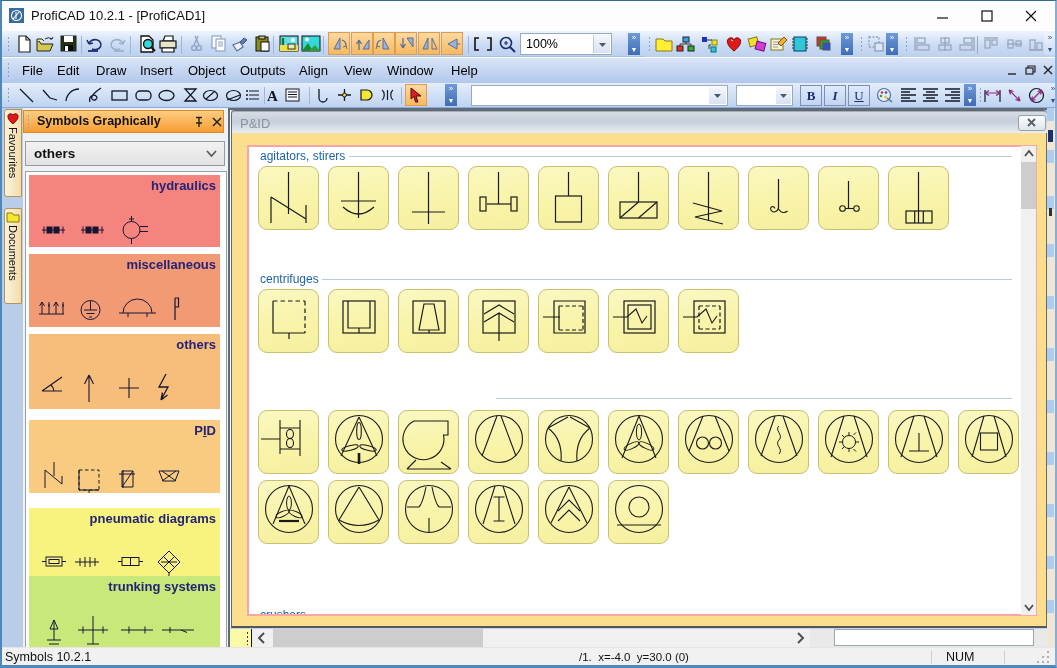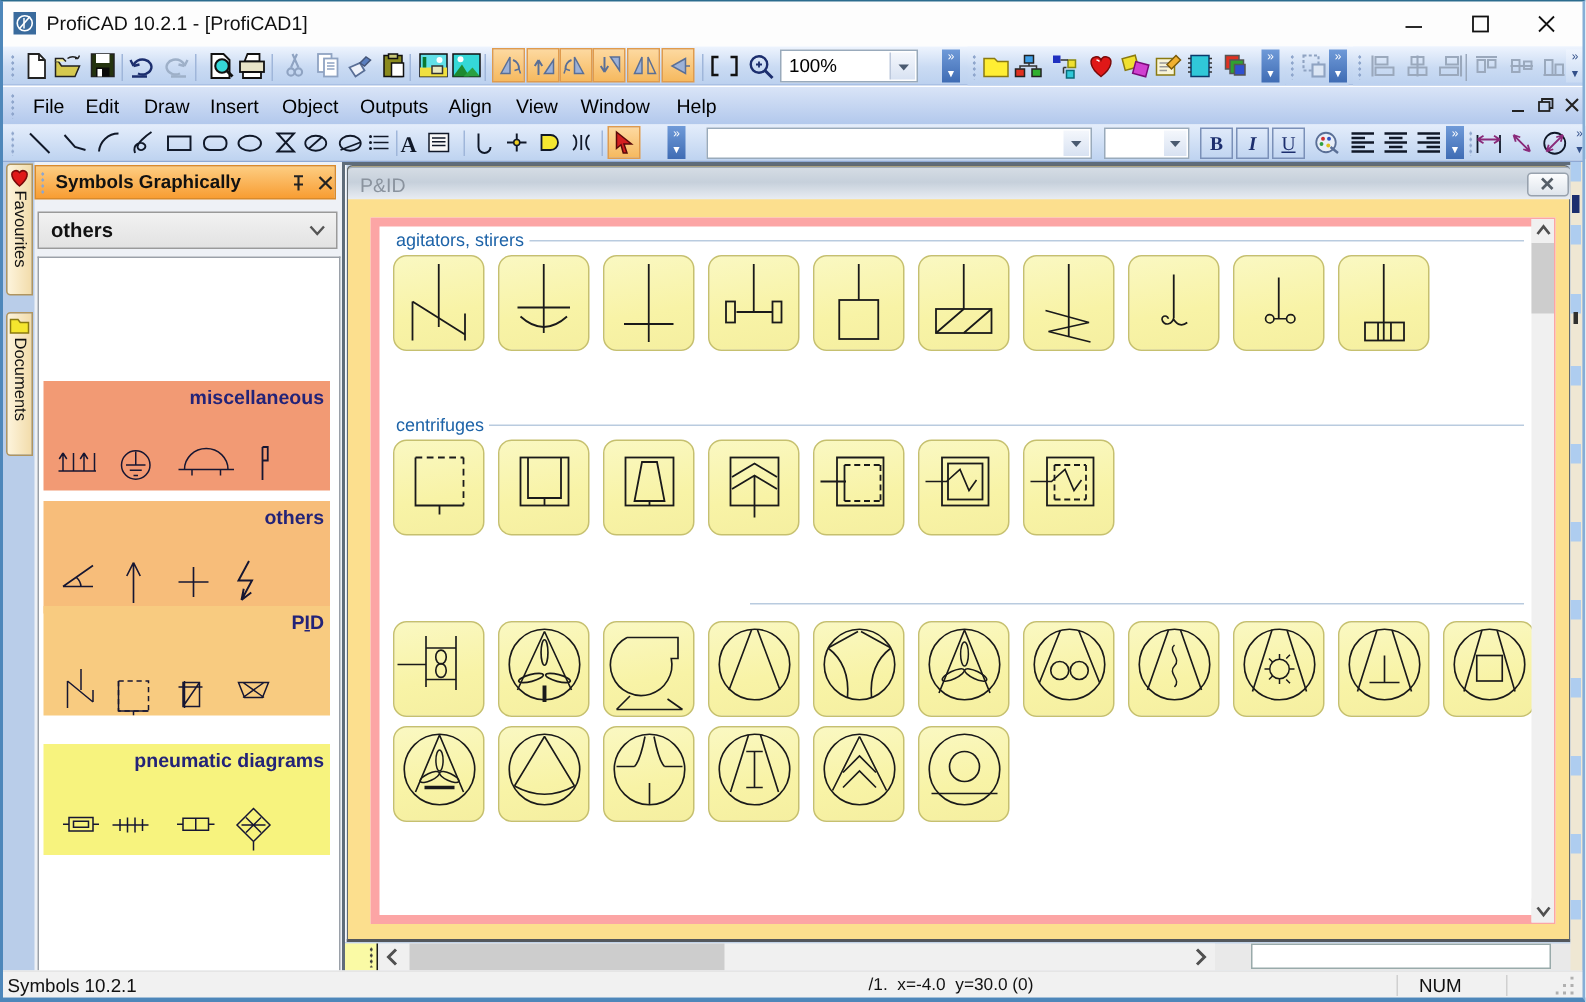--- a/index.html
+++ b/index.html
@@ -546,20 +546,35 @@
         <path d="M3 3 l8 8 M11 3 l-8 8" stroke="#222" stroke-width="1.5"></path>
       </svg>
 </div>
 <div class="a" style="left:2px;top:33px;width:200px;height:25px;background:linear-gradient(#f2f2f2,#e2e2e2);border:1px solid #9a9a9a">
 <div class="a" style="left:8px;top:4px;font-size:13.5px;font-weight:bold;color:#111">others</div>
 <svg class="a" style="right:6px;top:7px" width="13" height="10" viewBox="0 0 13 10">
         <path d="M2 2 L6.5 7 L11 2" fill="none" stroke="#555" stroke-width="1.6"></path>
       </svg>
 </div>
 <div class="a" style="left:2px;top:63px;width:202px;height:476px;background:#fff;border:1px solid #9aa0a8;border-bottom:none">
+<div class="cat" style="top:3px;height:72px;background:#f5837e;left:3px;width:191px">
+        <div class="t">hydraulics</div>
+        <svg class="a" style="left:0;top:0" width="191" height="72" viewBox="0 0 191 72">
+<g stroke="#161632" fill="none" stroke-width="1">
+<path d="M13 55 H36 M15 51.5 V58.5 M34 51.5 V58.5"></path>
+            <rect x="18" y="52" width="5" height="6" fill="#161632"></rect>
+            <rect x="25" y="52" width="5" height="6" fill="#161632"></rect>
+<path d="M52 55 H75 M54 51.5 V58.5 M73 51.5 V58.5"></path>
+            <rect x="57" y="52" width="5" height="6" fill="#161632"></rect>
+            <rect x="64" y="52" width="5" height="6" fill="#161632"></rect>
+<circle cx="102.5" cy="55" r="8.5"></circle>
+            <path d="M102.5 41 V46.5 M102.5 63.5 V69 M100 44 h5 M111 51.5 h8 M111 56.5 h8"></path>
+</g>
+        </svg>
+      </div>
 <div class="cat" style="top:82px;height:73px;background:#f29a74;left:3px;width:191px">
         <div class="t">miscellaneous</div>
         <svg class="a" style="left:0;top:0" width="191" height="73" viewBox="0 0 191 73">
 <g stroke="#161632" fill="none" stroke-width="1">
 <path d="M10 60 H35 M13 60 V48 m7 12 V48 m7 12 V48 m7 12 V48 M13 48 l-2.5 4 m2.5 -4 l2.5 4 M27 48 l-2.5 4 m2.5 -4 l2.5 4 M20 50 v3 M34 50 v3"></path>
 <circle cx="61.5" cy="56" r="9.5"></circle>
             <path d="M61.5 47 v9 M55 56 h13 M57.5 59.5 h8 M60 63 h3"></path>
 <path d="M94 59 a 14.5 14 0 0 1 29 0 M90 59 h37 M99 59 v4 m19 -4 v4"></path>
 <path d="M146 44 v22 M146 44 h3.5 v9 h-3.5" stroke-width="1.2"></path>
 </g>
@@ -569,61 +584,72 @@
         <div class="t">others</div>
         <svg class="a" style="left:0;top:0" width="191" height="75" viewBox="0 0 191 75">
 <g stroke="#161632" fill="none" stroke-width="1.1">
 <path d="M13 57 H33 M33 43 L13 57 M22 51 a 9 9 0 0 1 3 6"></path>
 <path d="M60 68 V41 m0 0 l-4.5 9 m4.5 -9 l4.5 9"></path>
 <path d="M90 54 h20 M100 44 v20"></path>
 <path d="M137 40 l-7 13 h9 l-7 13 m0 0 l6.5 -5 m-6.5 5 l1.5 -7.5" stroke-width="1.3"></path>
 </g>
         </svg>
       </div>
-<div class="cat" style="top:232px;height:73px;background:#f8cb80;left:3px;width:191px">
+<div class="cat" style="top:248px;height:73px;background:#f8cb80;left:3px;width:191px">
         <div class="t">P<span style="text-decoration:underline">I</span>D</div>
         <svg class="a" style="left:0;top:0" width="191" height="73" viewBox="0 0 191 73">
 <g stroke="#161632" fill="none" stroke-width="1">
 <path d="M25 42 v14 M16 50 v18 M16 50 L33 64 M33 56 v8"></path>
 <path d="M50 50 V70 H70 M50 50 H70 V70" stroke-dasharray="3.5 2.5"></path>
             <path d="M50 50 V70 M50 70 H70 M60 70 v3"></path>
 <path d="M94 50 v18 M90 54 h16 M93 51 v16 h11 v-16 z M104 51 l-11 16"></path>
 <path d="M130 51 h20 l-4 10 h-12 z M133 51 l14 10 m0 -10 l-14 10"></path>
 </g>
         </svg>
       </div>
-<div class="cat" style="top:324px;height:74px;background:#f7f37e;left:3px;width:191px">
+<div class="cat" style="top:336px;height:88px;background:#f7f37e;left:3px;width:191px">
         <div class="t">pneumatic diagrams</div>
         <svg class="a" style="left:0;top:0" width="191" height="74" viewBox="0 0 191 74">
 <g stroke="#161632" fill="none" stroke-width="1">
 <rect x="17" y="49" width="16" height="9"></rect>
             <rect x="20" y="51.5" width="10" height="4"></rect>
             <path d="M13 53.5 h4 m16 0 h4"></path>
 <path d="M46 54 h24 M51 50 v8 m5 -9 v10 m5 -10 v10 m5 -9 v8"></path>
 <rect x="93" y="49.5" width="17" height="8"></rect>
             <path d="M89 53.5 h4 m17 0 h4 M101.5 49.5 v8"></path>
 <path d="M140 43 l11 11 -11 11 -11 -11 z M132 54 h16 M140 65 v6 M135 49 l10 10 M145 49 l-10 10"></path>
 </g>
         </svg>
       </div>
+<div class="cat" style="top:404px;height:72px;background:#c8e87a;left:3px;width:191px">
+        <div class="t">trunking systems</div>
+        <svg class="a" style="left:0;top:0" width="191" height="72" viewBox="0 0 191 72">
+<g stroke="#161632" fill="none" stroke-width="1">
+<path d="M25 64 V44 m-4 9 l4 -9 4 9 h-8 M18 64 h14 M20 68 h10"></path>
+<path d="M49 54 h30 M64 40 v28 M54 50.5 v7 m20 -7 v7 M58 68 h12"></path>
+<path d="M92 54 h32 M100 50.5 v7 m16 -7 v7"></path>
+<path d="M133 54 h32 M141 51 v6 M152 54 l6 2.5"></path>
+</g>
+        </svg>
+      </div>
 </div>
 </div>
 <div class="a" style="left:228px;top:108px;width:826px;height:539px;background:#c2d3e8;border-left:2px solid #5f6c7a;border-top:2px solid #5f6c7a"></div>
 <div class="a" style="left:230px;top:110px;width:1px;height:518px;background:#f8f8f8"></div>
 <div class="a" style="left:231px;top:110px;width:816px;height:518px;background:#fcdf8e;border:1px solid #62696f;border-bottom:2px solid #53575c;border-radius:4px 4px 0 0">
 <div class="a" style="left:0;top:0;width:815px;height:22px;border-top:1px solid #a3aeba;border-radius:3px 3px 0 0;background:linear-gradient(#d5dce4,#c6d0db 45%,#e9edf3)">
 <div class="a" style="left:8px;top:4px;font-size:13px;color:#8a939e">P&amp;ID</div>
 <div class="a" style="left:786px;top:3px;width:28px;height:16px;background:linear-gradient(#fcfdfe,#dfe5ec);border:1px solid #98a2ae;border-radius:3px">
 <svg width="25" height="14" viewBox="0 0 25 14">
           <path d="M9 3 l7 7 M16 3 l-7 7" stroke="#555e68" stroke-width="1.8"></path>
         </svg>
       </div>
 </div>
 </div>
-<div class="a" id="content" style="left:247px;top:145px;width:790px;height:471px;background:#fff;border:6px solid #fca5a5;overflow:hidden">
+<div class="a" id="content" style="left:247px;top:145px;width:790px;height:471px;background:#fff;border:2px solid #fca5a5;overflow:hidden">
 <div class="shead" style="left:11px;top:2px">agitators, stirers</div>
 <div class="srule" style="left:100px;top:9px;width:663px"></div>
 <div class="shead" style="left:11px;top:125px">centrifuges</div>
 <div class="srule" style="left:73px;top:132px;width:690px"></div>
 <div class="srule" style="left:247px;top:251px;width:516px"></div>
 <div class="shead" style="left:11px;top:461px">crushers</div>
 <div class="srule" style="left:60px;top:468px;width:703px"></div>
 <div class="tile" style="left:9px;top:19px">
       <svg width="59" height="62" viewBox="0 0 59 62">
         <g stroke="#1a1a1a" fill="none" stroke-width="1.2">

